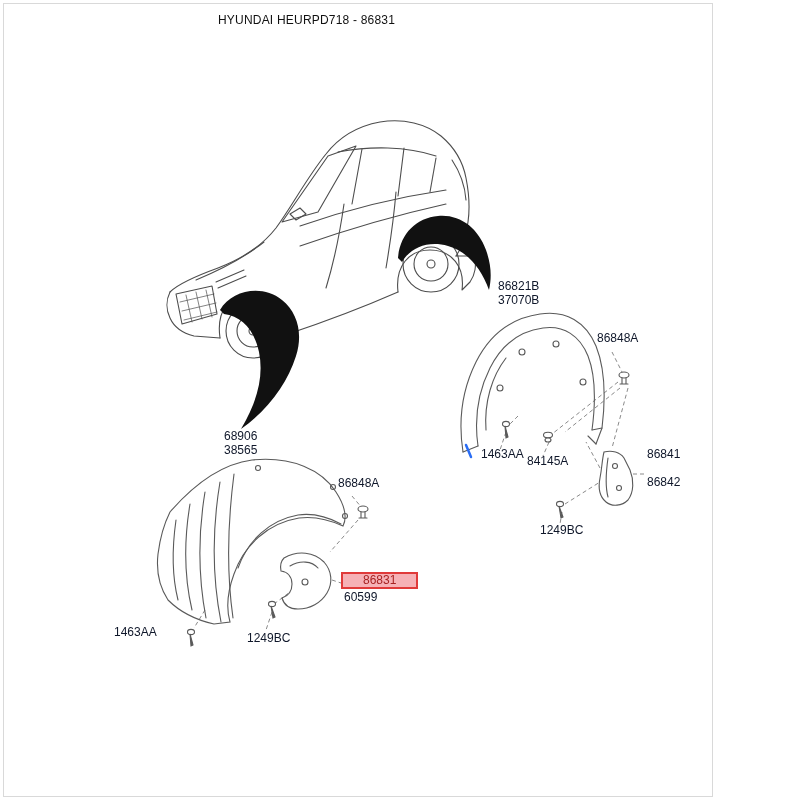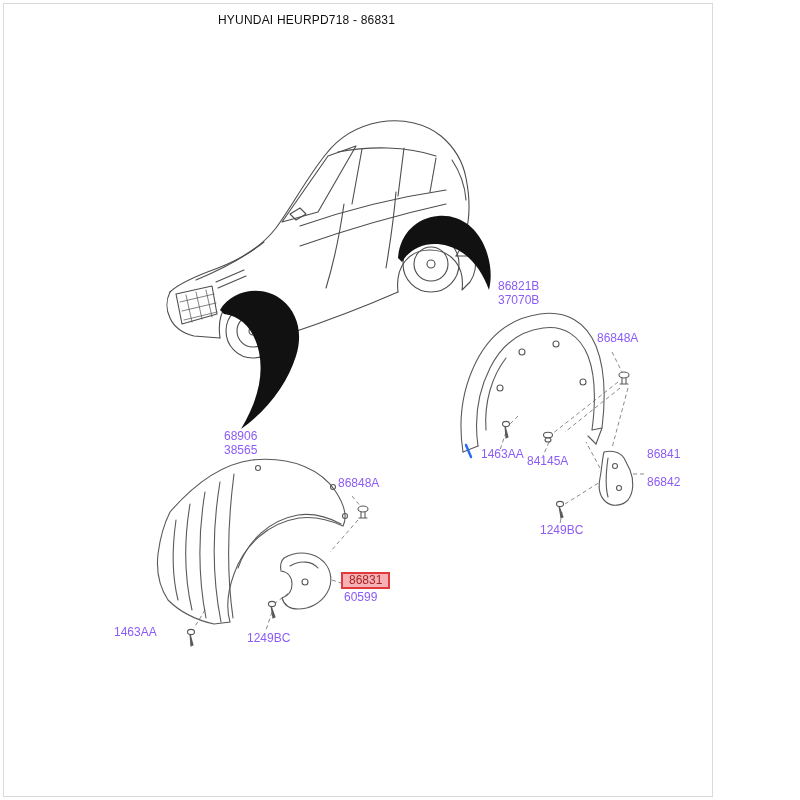--- a/index.html
+++ b/index.html
@@ -10,26 +10,26 @@
   .frame{
     position:absolute;left:3px;top:3px;right:3px;bottom:3px;
     border:1px solid #d9d9d9;pointer-events:none;
   }
   .title{
     position:absolute;left:218px;top:13px;
     font-size:12px;color:#111;letter-spacing:.2px;white-space:nowrap;
   }
   .drawing{position:absolute;left:0;top:0;}
   .lbl{
-    position:absolute;font-size:12px;line-height:13px;color:#8b5cf6;
+    position:absolute;font-size:12px;line-height:13px;color:#0f172a;
     white-space:nowrap;cursor:pointer;
   }
   .lbl-hl{
     position:absolute;font-size:12px;line-height:13px;color:#a82222;
-    background:#f6b1b6;border:2px solid #e03a3a;padding:0 6px;
+    background:#f6b1b6;border:2px solid #e03a3a;padding:0 20px;
     white-space:nowrap;cursor:pointer;
   }
 </style>
 </head>
 <body>
 
 <div class="stage">
 
   <div class="frame"></div>
 

